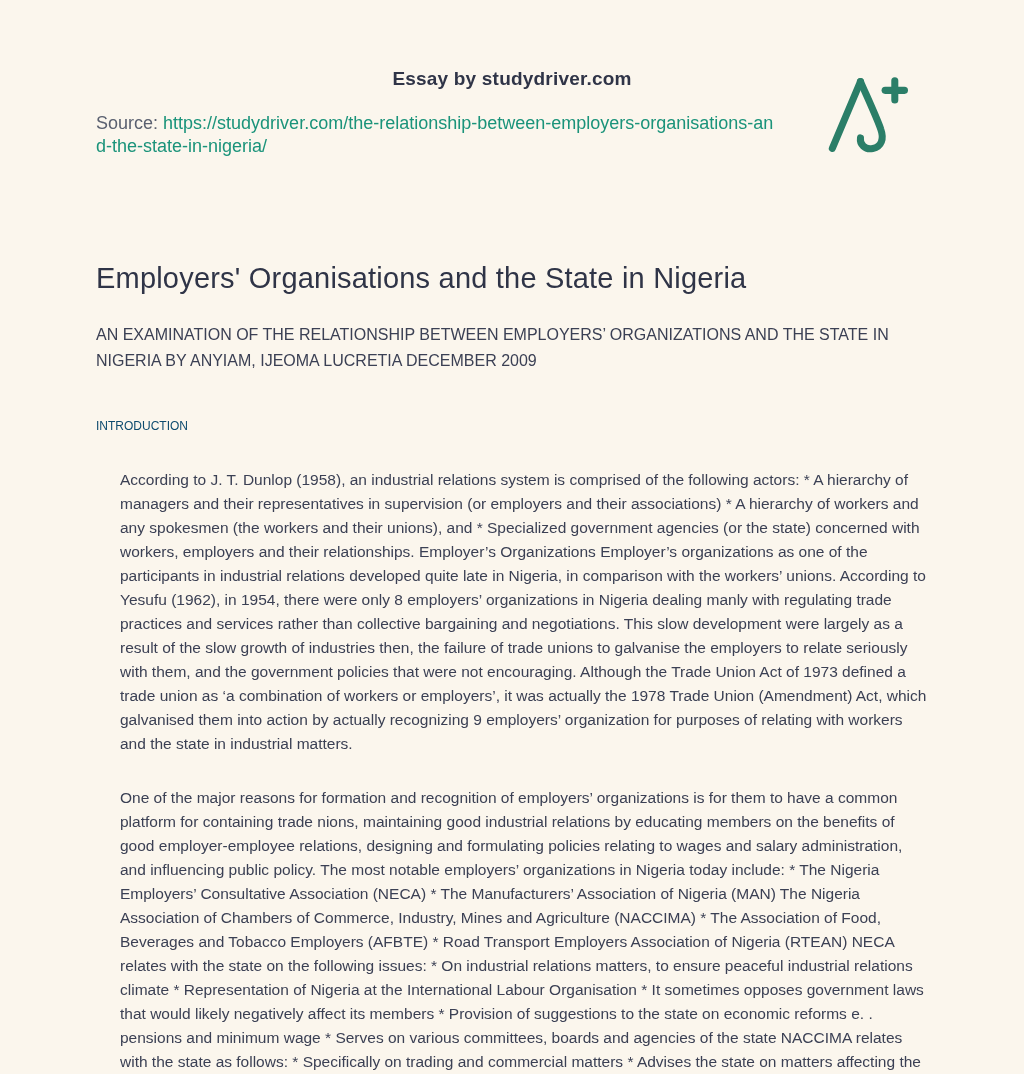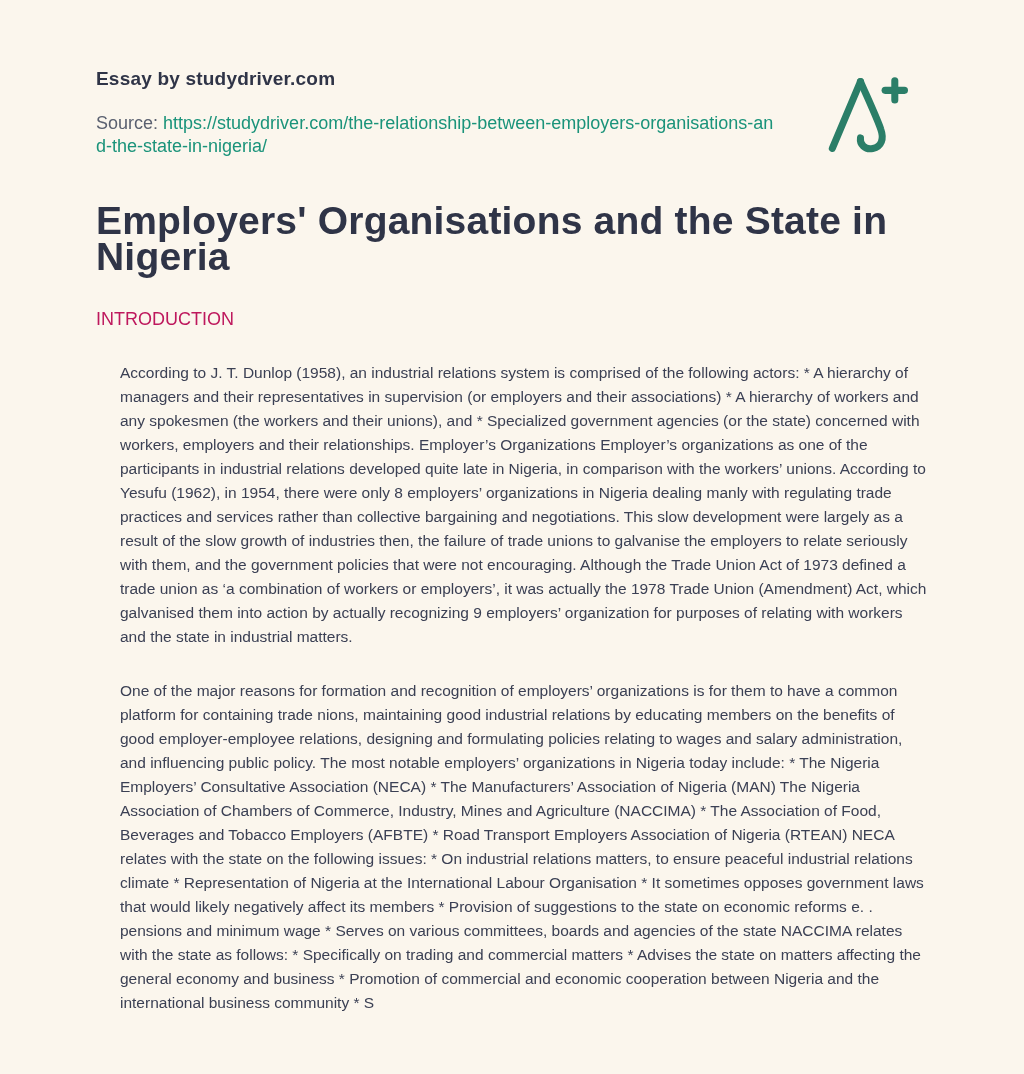--- a/index.html
+++ b/index.html
@@ -15,20 +15,21 @@
     width: 1024px;
     height: 1074px;
     padding: 68px 96px 0 96px;
     color: #3b4054;
   }
   .byline {
     font-size: 19px;
     font-weight: 700;
     color: #2f3447;
     letter-spacing: 0.2px;
+    text-align: center;
   }
   .source {
     margin-top: 22px;
     max-width: 680px;
     font-size: 18px;
     line-height: 23px;
     color: #5a6070;
   }
   .source .source-link {
     color: #1a937a;
@@ -37,38 +38,38 @@
     word-break: break-all;
   }
   .logo {
     position: absolute;
     top: 70px;
     right: 116px;
     width: 88px;
     height: 90px;
   }
   .title {
-    margin-top: 45px;
-    font-size: 39px;
+    margin-top: 102px;
+    font-size: 29px;
     line-height: 36px;
-    font-weight: 700;
+    font-weight: 400;
     color: #2f3447;
     letter-spacing: 0.2px;
   }
   .subtitle {
     margin-top: 26px;
     font-size: 16px;
     line-height: 26px;
     color: #3b4054;
   }
   .section-heading {
-    margin-top: 32px;
-    font-size: 18px;
+    margin-top: 40px;
+    font-size: 12px;
     line-height: 24px;
-    color: #be185d;
+    color: #0c4a6e;
   }
   .para {
     margin-top: 30px;
     font-size: 15.5px;
     line-height: 24px;
     color: #3b4054;
     text-align: left;
     margin-left: 24px;
   }
 </style>
@@ -90,20 +91,21 @@
         <path d="M14 88 L46 12"></path>
         <path d="M46 12 C52 26 65 54 69 66 C73 77 70 86 60 88 C51 90 45 83 46 76"></path>
         <path d="M74 22 H96"></path>
         <path d="M85 11 V33"></path>
       </g>
     </svg>
   </div>
 
   <h1 class="title">Employers' Organisations and the State in Nigeria</h1>
 
+  <div class="subtitle">AN EXAMINATION OF THE RELATIONSHIP BETWEEN EMPLOYERS’ ORGANIZATIONS AND THE STATE IN NIGERIA BY ANYIAM, IJEOMA LUCRETIA DECEMBER 2009</div>
 
   <div class="section-heading">INTRODUCTION</div>
 
   <p class="para">According to J. T. Dunlop (1958), an industrial relations system is comprised of the following actors: * A hierarchy of managers and their representatives in supervision (or employers and their associations) * A hierarchy of workers and any spokesmen (the workers and their unions), and * Specialized government agencies (or the state) concerned with workers, employers and their relationships. Employer’s Organizations Employer’s organizations as one of the participants in industrial relations developed quite late in Nigeria, in comparison with the workers’ unions. According to Yesufu (1962), in 1954, there were only 8 employers’ organizations in Nigeria dealing manly with regulating trade practices and services rather than collective bargaining and negotiations. This slow development were largely as a result of the slow growth of industries then, the failure of trade unions to galvanise the employers to relate seriously with them, and the government policies that were not encouraging. Although the Trade Union Act of 1973 defined a trade union as ‘a combination of workers or employers’, it was actually the 1978 Trade Union (Amendment) Act, which galvanised them into action by actually recognizing 9 employers’ organization for purposes of relating with workers and the state in industrial matters.</p>
 
   <p class="para">One of the major reasons for formation and recognition of employers’ organizations is for them to have a common platform for containing trade nions, maintaining good industrial relations by educating members on the benefits of good employer-employee relations, designing and formulating policies relating to wages and salary administration, and influencing public policy. The most notable employers’ organizations in Nigeria today include: * The Nigeria Employers’ Consultative Association (NECA) * The Manufacturers’ Association of Nigeria (MAN) The Nigeria Association of Chambers of Commerce, Industry, Mines and Agriculture (NACCIMA) * The Association of Food, Beverages and Tobacco Employers (AFBTE) * Road Transport Employers Association of Nigeria (RTEAN) NECA relates with the state on the following issues: * On industrial relations matters, to ensure peaceful industrial relations climate * Representation of Nigeria at the International Labour Organisation * It sometimes opposes government laws that would likely negatively affect its members * Provision of suggestions to the state on economic reforms e. . pensions and minimum wage * Serves on various committees, boards and agencies of the state NACCIMA relates with the state as follows: * Specifically on trading and commercial matters * Advises the state on matters affecting the general economy and business * Promotion of commercial and economic cooperation between Nigeria and the international business community * S</p>
 
 </div>
 
 </body></html>

